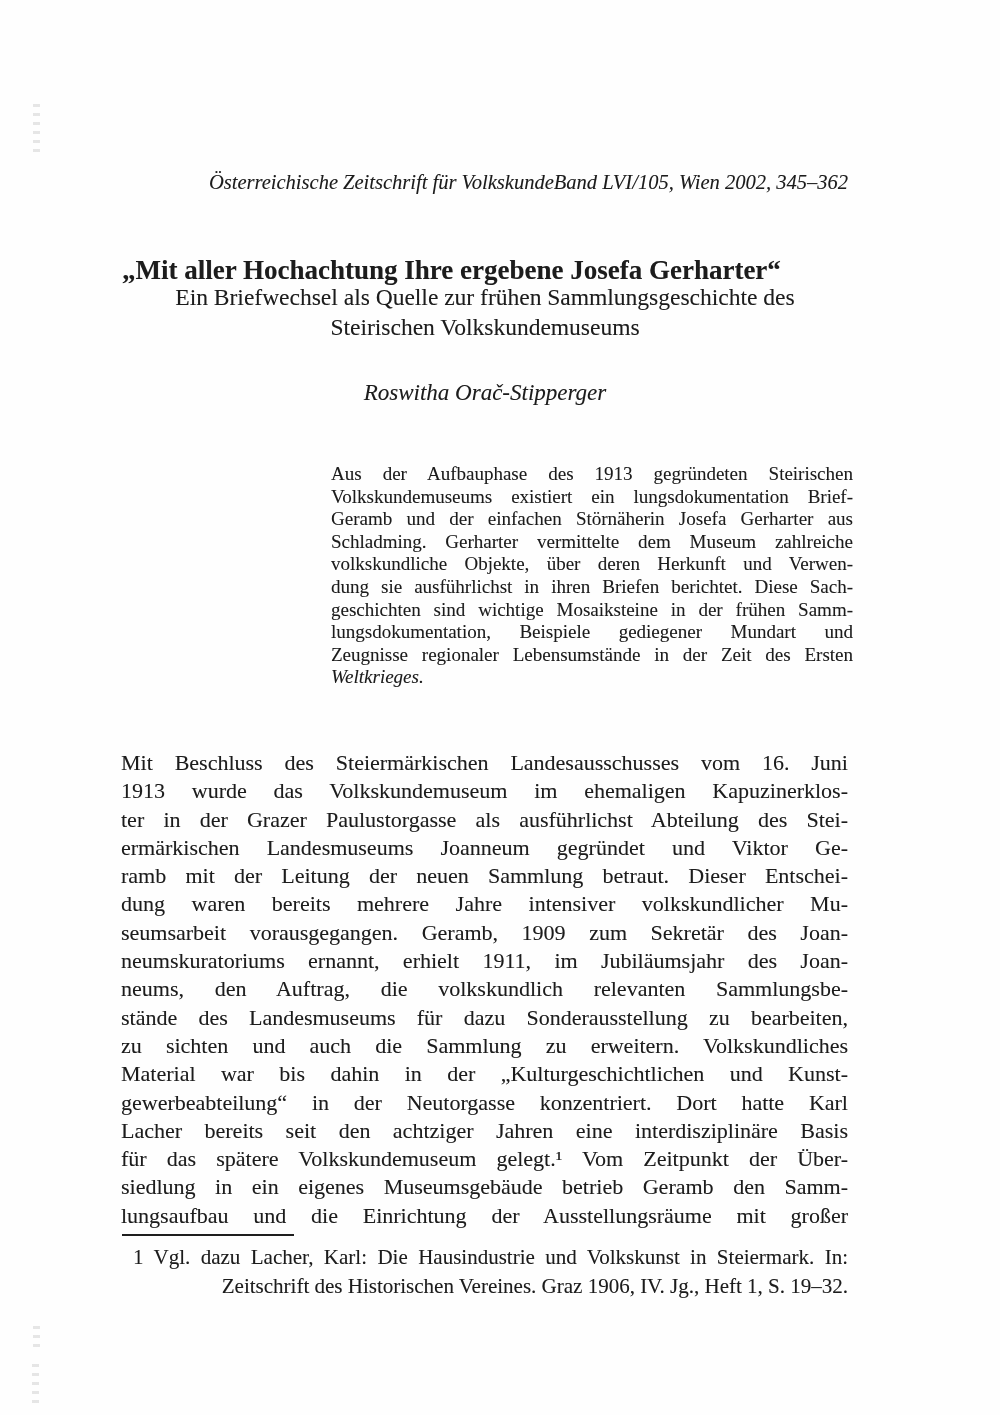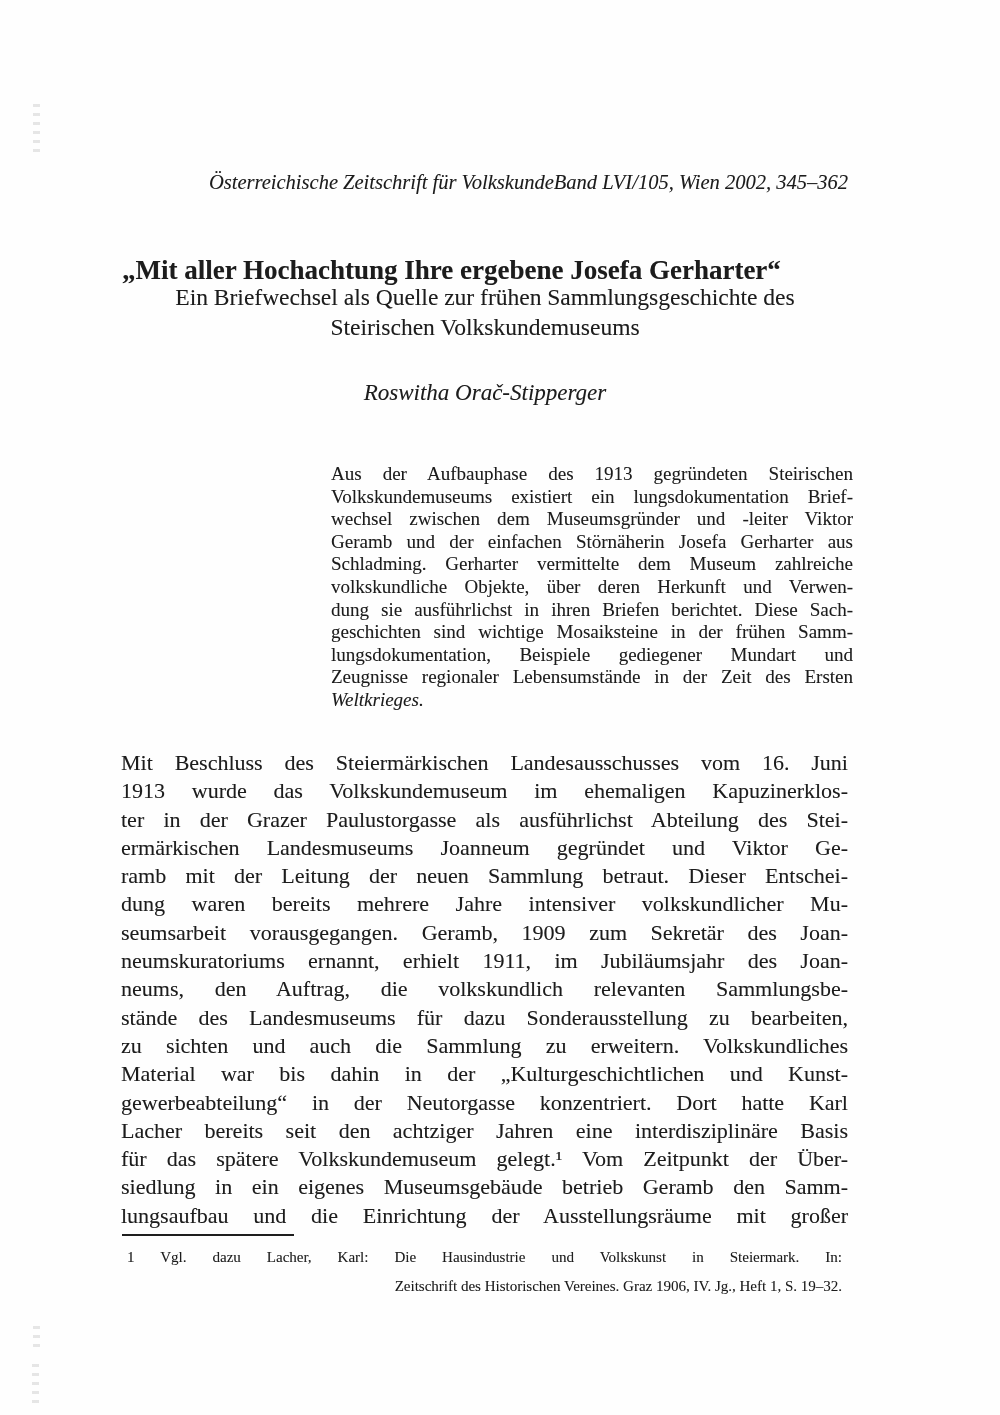--- a/index.html
+++ b/index.html
@@ -113,23 +113,23 @@
     top: 1234px;
     left: 122px;
     width: 172px;
     height: 0;
     border-top: 2px solid #1e1e1e;
   }
 
   .footnote {
     position: absolute;
     top: 1243px;
-    left: 116px;
-    width: 726px;
-    font-size: 15px;
+    left: 122px;
+    width: 726px;
+    font-size: 21px;
     line-height: 29px;
   }
   .fn1 {
     margin-left: 11px;
     text-align: justify;
     text-align-last: justify;
   }
   .fn2 {
     margin-left: 32px;
     text-align: right;
@@ -154,21 +154,20 @@
   <div class="subtitle">
     <div>Ein Briefwechsel als Quelle zur frühen Sammlungsgeschichte des</div>
     <div>Steirischen Volkskundemuseums</div>
   </div>
 
   <div class="author">Roswitha Orač-Stipperger</div>
 
   <div class="abstract lines no-last">
       <div class="line">Aus der Aufbauphase des 1913 gegründeten Steirischen</div>
       <div class="line">Volkskundemuseums existiert ein lungsdokumentation Brief-</div>
-      <div class="line">wechsel zwischen dem Museumsgründer und -leiter Viktor</div>
       <div class="line">Geramb und der einfachen Störnäherin Josefa Gerharter aus</div>
       <div class="line">Schladming. Gerharter vermittelte dem Museum zahlreiche</div>
       <div class="line">volkskundliche Objekte, über deren Herkunft und Verwen-</div>
       <div class="line">dung sie ausführlichst in ihren Briefen berichtet. Diese Sach-</div>
       <div class="line">geschichten sind wichtige Mosaiksteine in der frühen Samm-</div>
       <div class="line">lungsdokumentation, Beispiele gediegener Mundart und</div>
       <div class="line">Zeugnisse regionaler Lebensumstände in der Zeit des Ersten</div>
       <div class="line">Weltkrieges.</div>
     </div>
 

